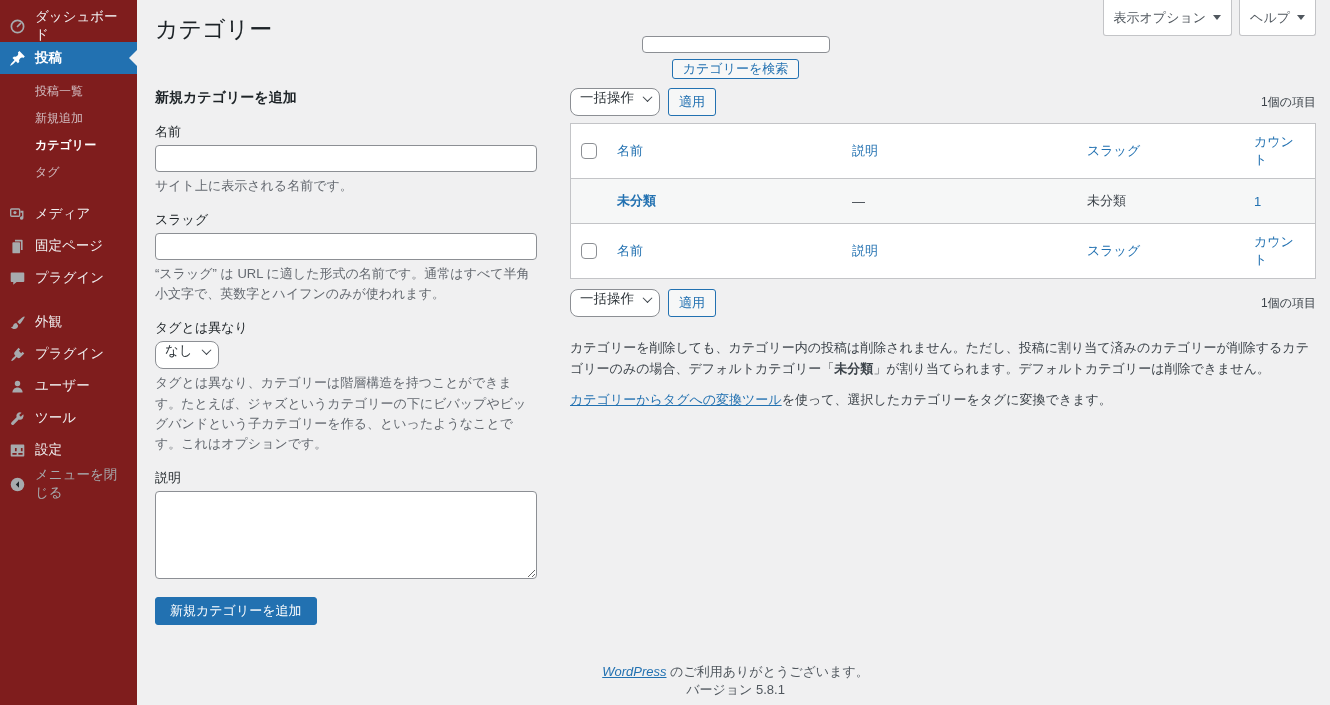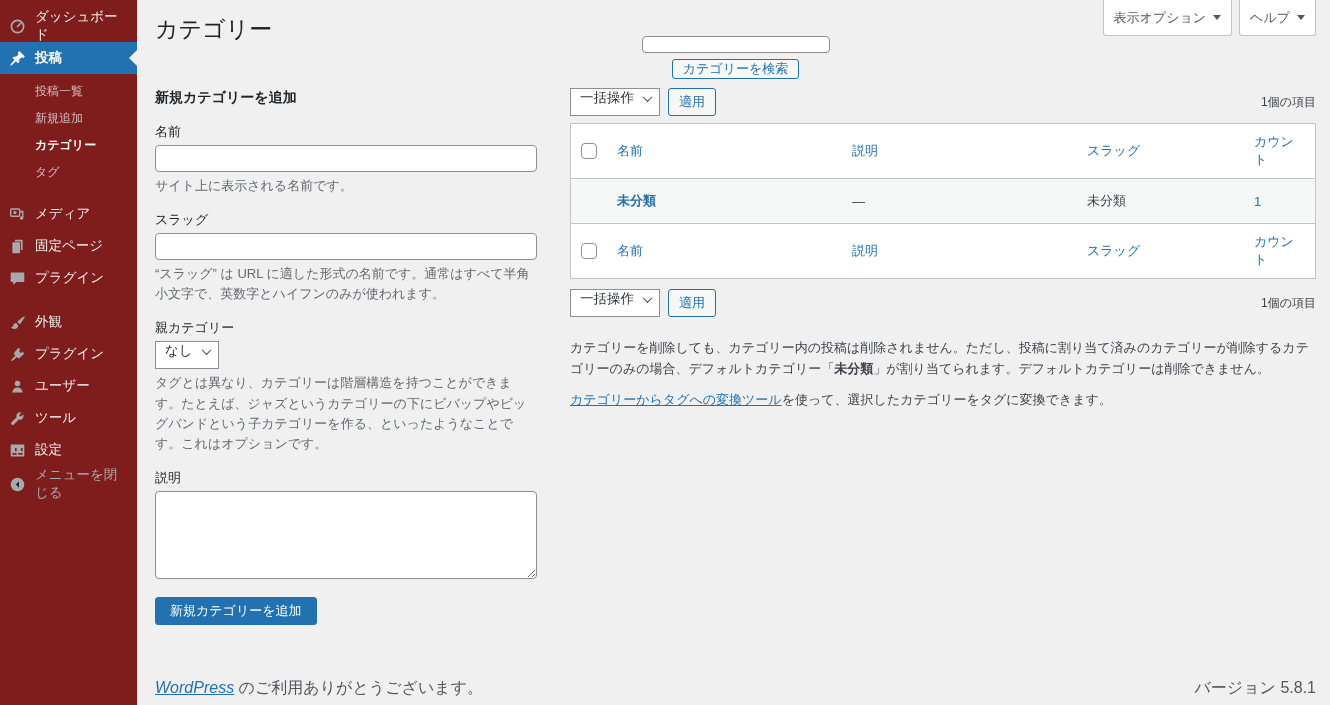--- a/index.html
+++ b/index.html
@@ -80,21 +80,21 @@
   .form-field { margin-bottom: 15px; }
   .form-field label { display: block; font-size: 13px; color: #1d2327; font-weight: 500; margin-bottom: 4px; }
   .text-input {
     width: 100%; height: 27px; border: 1px solid #8c8f94; border-radius: 4px;
     background: #fff; padding: 0 8px; font-size: 14px; font-family: inherit;
   }
   .help { font-size: 13px; color: #646970; margin-top: 4px; line-height: 1.55; }
   .select-box {
     display: inline-flex; align-items: center; gap: 10px;
     height: 28px; padding: 0 8px 8px 9px; background: #fff;
-    border: 1px solid #8c8f94; border-radius: 0; font-size: 13.5px; color: #2c3338;
+    border: 1px solid #8c8f94; border-radius: 8px; font-size: 13.5px; color: #2c3338;
     cursor: pointer;
   }
   .chev { width: 7px; height: 7px; border-right: 1.8px solid #3c434a; border-bottom: 1.8px solid #3c434a; transform: rotate(45deg) translate(-1px,-1px); display: inline-block; }
   .desc-textarea {
     width: 100%; height: 88px; border: 1px solid #8c8f94; border-radius: 4px;
     background: #fff; padding: 6px 8px; font-size: 14px; font-family: inherit;
     resize: both;
   }
   .submit-wrap { margin-top: 13px; }
 
@@ -122,22 +122,22 @@
     display: inline-block; vertical-align: middle; margin: 0;
   }
 
   .notes { margin-top: 20px; font-size: 13px; color: #3c434a; line-height: 1.6; }
   .notes p + p { margin-top: 10px; }
   .notes a { color: #2271b1; text-decoration: underline; }
 
   
   .footer-row {
     position: absolute; bottom: 6px; left: 18px; right: 14px;
-    display: flex; justify-content: space-between; align-items: flex-end;
-    font-size: 16px; color: #50575e;
+    display: flex; justify-content: space-between; align-items: center;
+    font-size: 13px; color: #50575e; flex-direction: column;
   }
   .footer-row a { color: #2271b1; font-style: italic; text-decoration: underline; }
 </style>
 </head>
 <body>
 
 <aside id="sidebar">
   <div class="menu-item">
     <span class="mi-icon">
       <svg width="17" height="17" viewBox="0 0 20 20">
@@ -284,21 +284,21 @@
         <p class="help">サイト上に表示される名前です。</p>
       </div>
 
       <div class="form-field">
         <label>スラッグ</label>
         <input type="text" class="text-input" value="" style="">
         <p class="help">“スラッグ” は URL に適した形式の名前です。通常はすべて半角小文字で、英数字とハイフンのみが使われます。</p>
       </div>
 
       <div class="form-field">
-        <label>親カテゴリー</label>
+        <label>タグとは異なり</label>
         <div class="select-box">
           <span>なし</span>
           <span class="chev"></span>
         </div>
         <p class="help">タグとは異なり、カテゴリーは階層構造を持つことができます。たとえば、ジャズというカテゴリーの下にビバップやビッグバンドという子カテゴリーを作る、といったようなことです。これはオプションです。</p>
       </div>
 
       <div class="form-field">
         <label>説明</label>
         <textarea class="desc-textarea" style=""></textarea>

